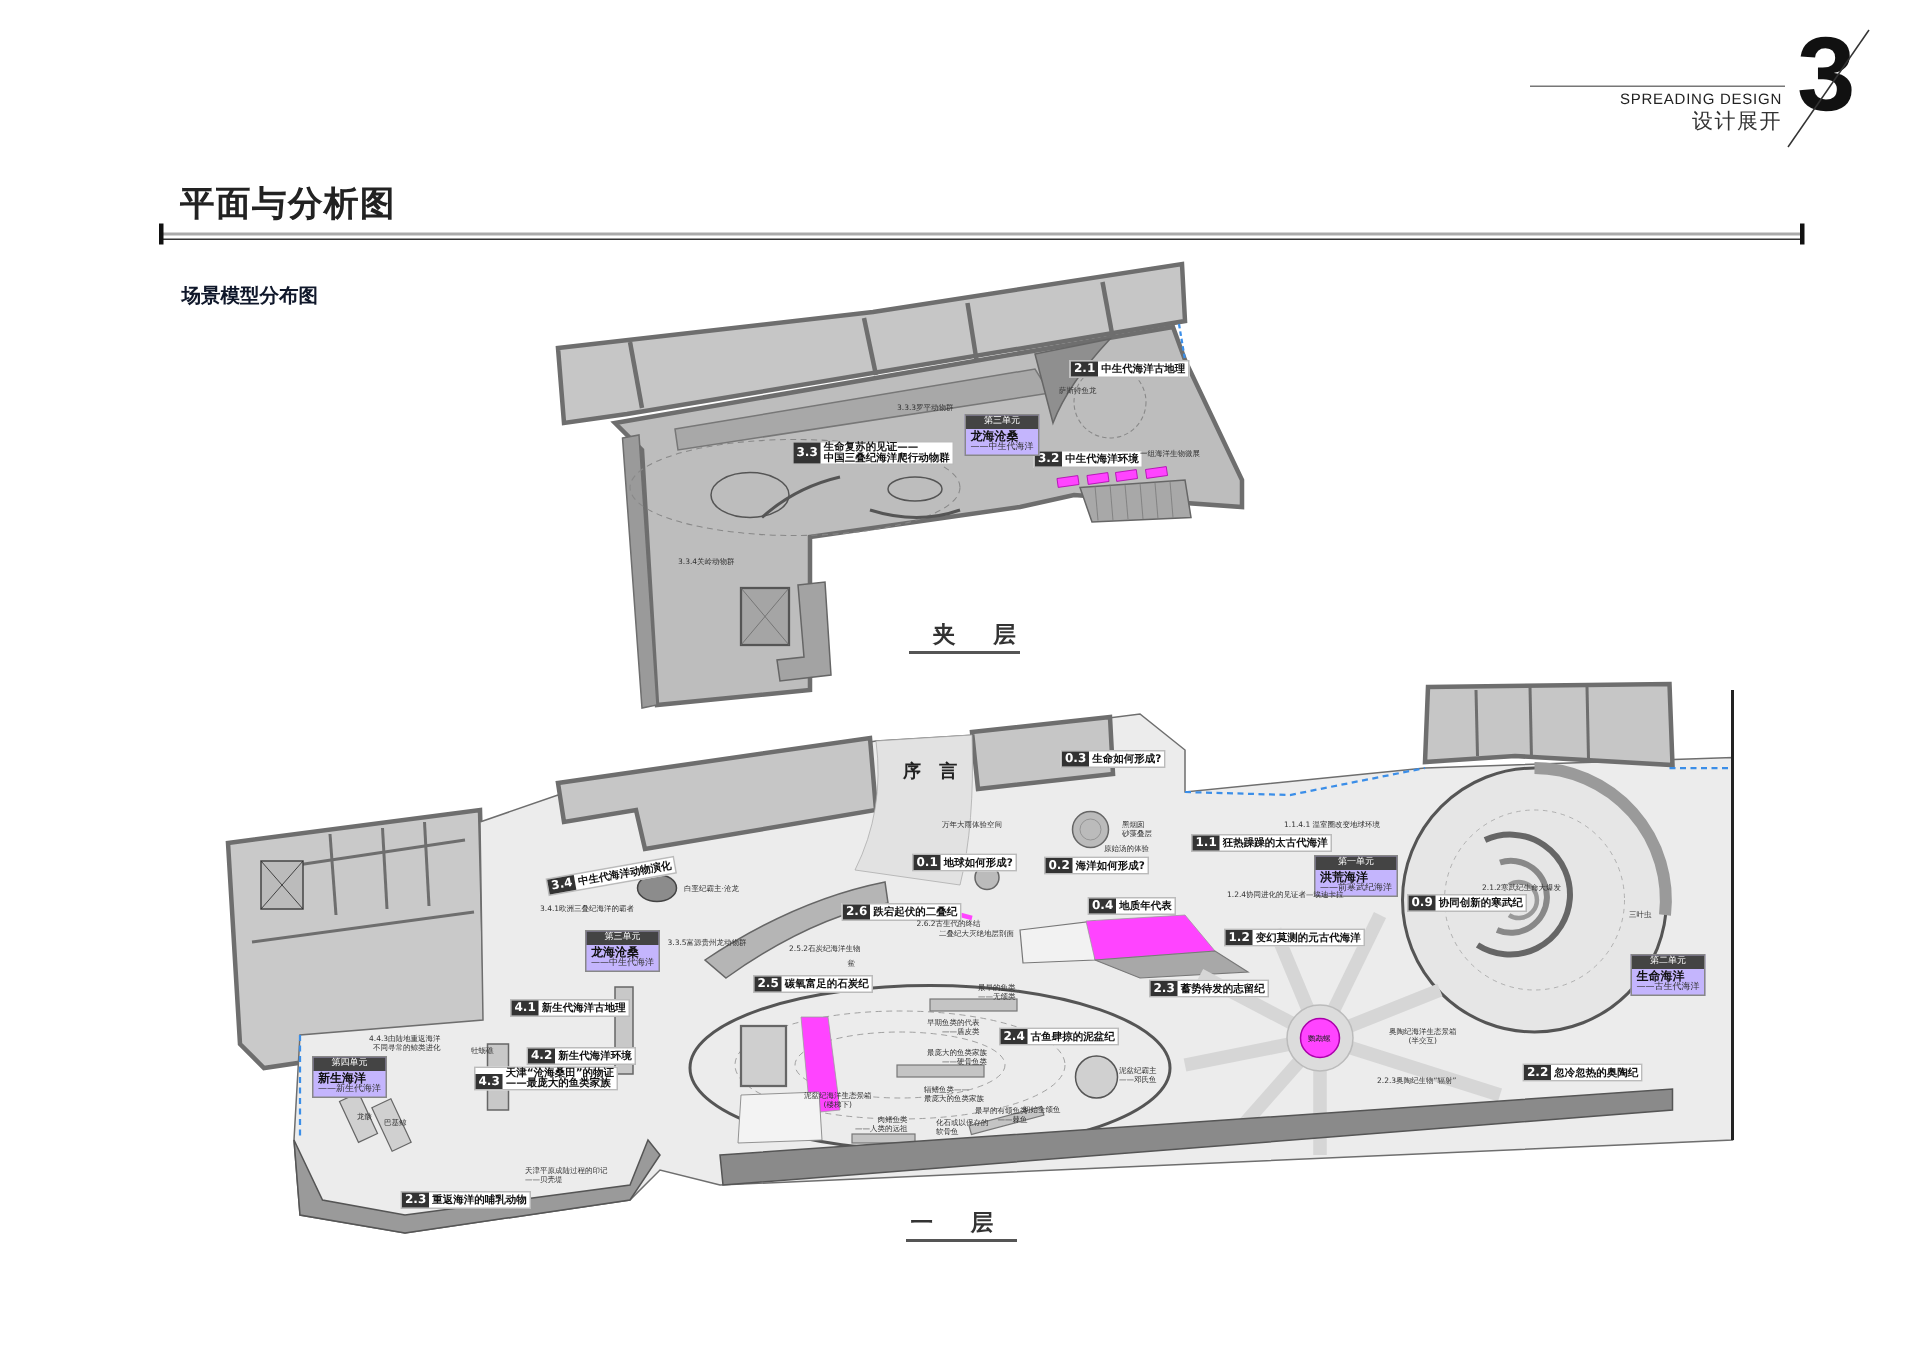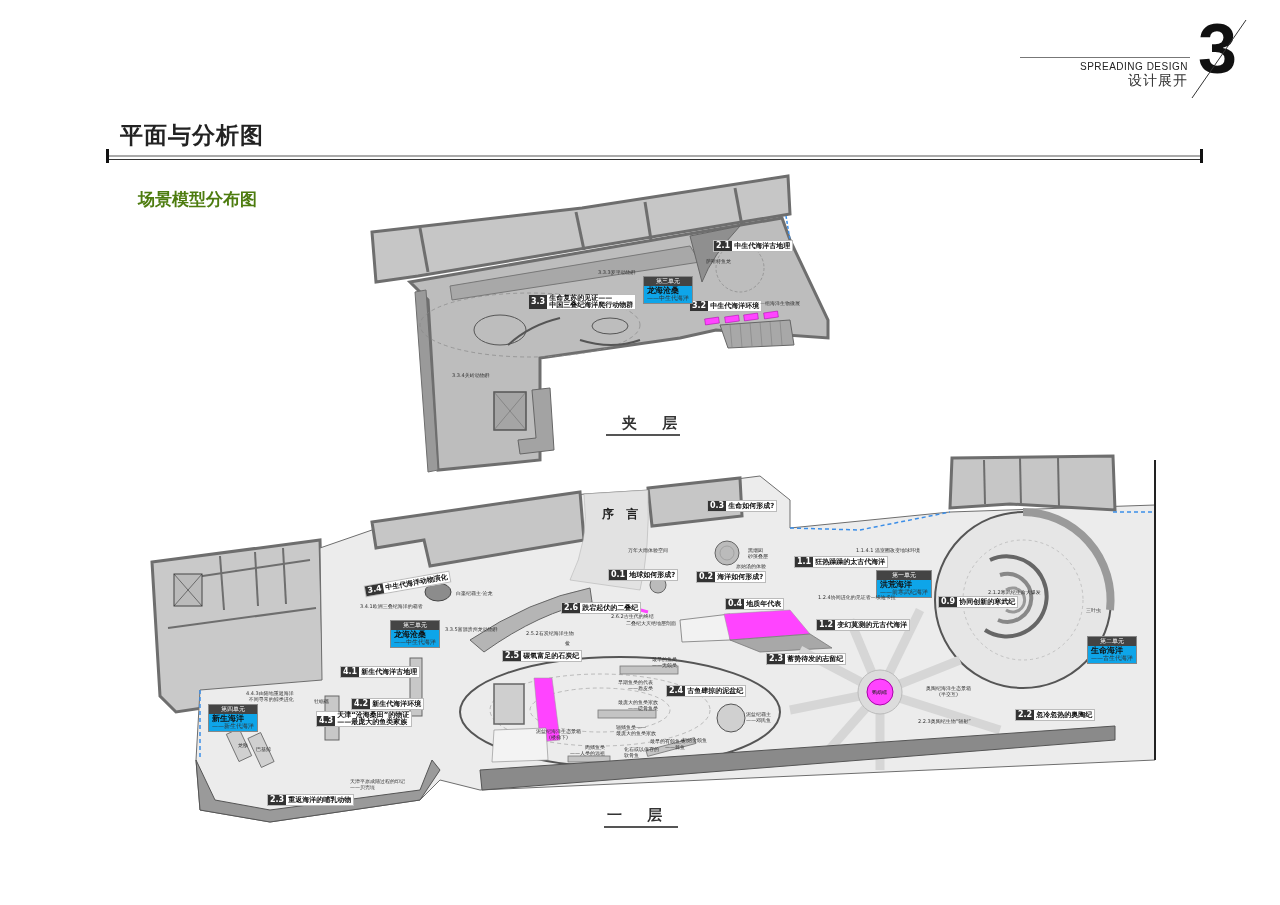--- a/index.html
+++ b/index.html
@@ -7,30 +7,30 @@
   .abs { position: absolute; }
   .hdr-cn { right: 92px; top: 36px; font-size: 14px; color: #333; letter-spacing: 1px; margin-top: 36px; }
   .hdr-en { right: 92px; top: 61px; font-size: 10px; color: #222; letter-spacing: 0.5px; font-family: "Liberation Sans", sans-serif; }
   .hdr-line { left: 1020px; top: 57px; width: 170px; height: 1px; background: #777; }
   .hdr-num { left: 1198px; top: 14px; font-size: 70px; font-weight: bold; color: #111; line-height: 1; font-family: "Liberation Sans", sans-serif; }
   .title { left: 120px; top: 120px; font-size: 23px; font-weight: bold; color: #222; letter-spacing: 1px; }
   .rule1 { left: 108px; top: 155px; width: 1094px; height: 2px; background: #aaa; }
   .rule2 { left: 108px; top: 159px; width: 1094px; height: 1px; background: #333; }
   .tick-l { left: 106px; top: 149px; width: 3px; height: 14px; background: #111; }
   .tick-r { left: 1200px; top: 149px; width: 3px; height: 14px; background: #111; }
-  .subtitle { left: 121px; top: 188px; font-size: 17px; font-weight: bold; color: #4d7c0f; margin-left: 17px; }
+  .subtitle { left: 121px; top: 188px; font-size: 13px; font-weight: bold; color: #0f172a; }
 
   .floor-label { font-size: 15px; font-weight: bold; color: #333; letter-spacing: 10px; }
   .floor-underline { height: 2px; background: #555; }
 
   .zone { position: absolute; display: flex; align-items: center; background: #fff; border: 1px solid #bbb; font-size: 7px; line-height: 1; white-space: nowrap; padding: 0 2px 0 0; }
   .zone .num { background: #333; color: #fff; font-weight: bold; padding: 1px 2px; margin-right: 2px; font-size: 8px; }
   .zone .txt { color: #111; font-weight: bold; }
   .note { position: absolute; font-size: 5px; color: #333; white-space: nowrap; line-height: 1.2; }
-  .unit { position: absolute; background: #0ea5e9; border: 1px solid #888; font-size: 6px; line-height: 1.1; }
+  .unit { position: absolute; background: #c4b5fd; border: 1px solid #888; font-size: 6px; line-height: 1.1; }
   .unit .uh { background: #444; color: #fff; text-align: center; padding: 1px 3px; }
   .unit .ut { font-size: 8px; font-weight: bold; color: #111; padding: 1px 3px 0 3px; }
   .unit .us { padding: 0 3px 1px 3px; color: #333; text-align: right; }
   .xuyan { font-size: 12px; font-weight: bold; color: #222; letter-spacing: 4px; }
   .plaza { font-size: 5px; color: #222; }
 </style>
 </head>
 <body>
 
 <div class="abs hdr-cn">设计展开</div>

